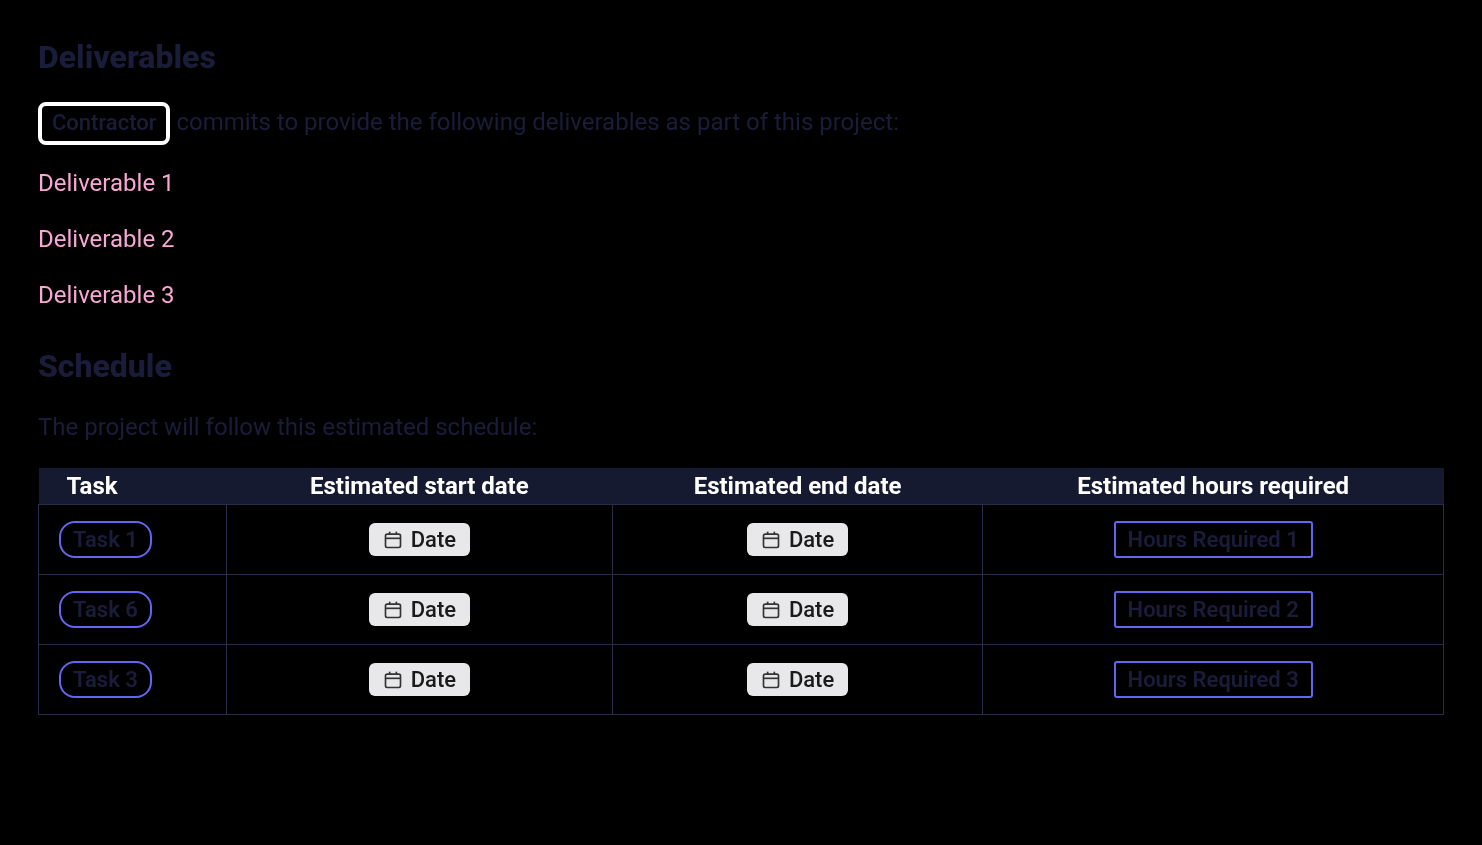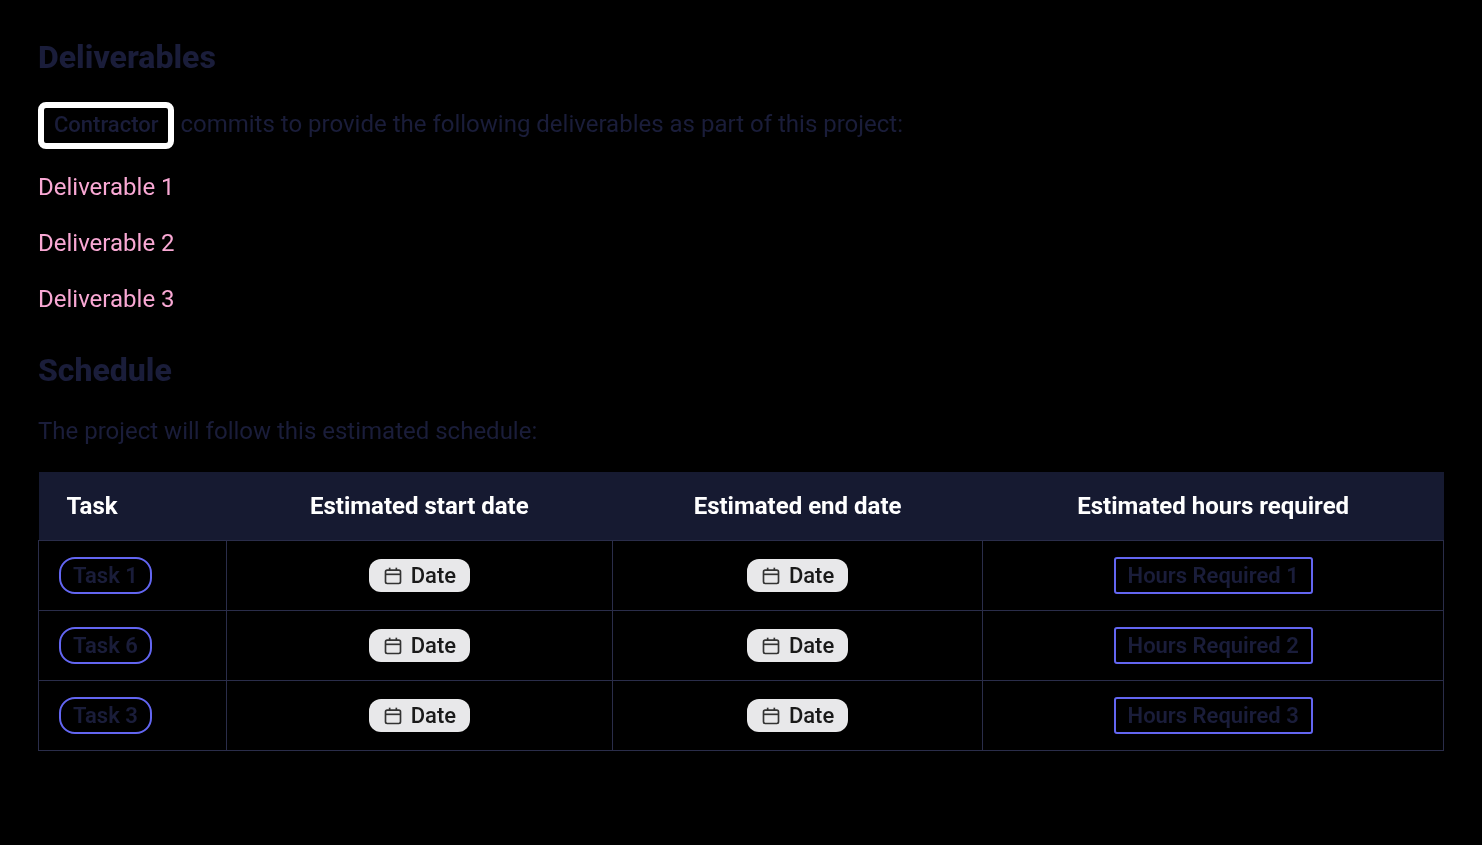--- a/index.html
+++ b/index.html
@@ -22,21 +22,21 @@
       margin-bottom: 26px;
     }
     .body-text {
       color: #1a1d3a;
       font-size: 24px;
       margin-bottom: 24px;
       line-height: 1.4;
     }
     .placeholder-chip {
       display: inline-block;
-      border: 6px solid #ffffff;
+      border: 4px solid #ffffff;
       border-radius: 8px;
       padding: 2px 10px;
       color: #1a1d3a;
       font-size: 22px;
       font-weight: 500;
       vertical-align: baseline;
     }
     .deliverable-item {
       color: #f9a8d4;
       font-size: 24px;
@@ -50,21 +50,21 @@
       border-collapse: collapse;
       margin-top: 4px;
     }
     thead tr {
       background: #161a31;
     }
     th {
       color: #fff;
       font-size: 24px;
       font-weight: 700;
-      padding: 20px 28px;
+      padding: 4px 28px;
       text-align: left;
     }
     th.center {
       text-align: center;
     }
     td {
       padding: 16px 20px;
       border: 1px solid #2a2d4a;
       text-align: center;
     }
@@ -87,21 +87,21 @@
       padding: 4px 12px;
       color: #1a1d3a;
       font-size: 22px;
       font-weight: 600;
     }
     .date-chip {
       display: inline-flex;
       align-items: center;
       gap: 8px;
       background: #e8e8ea;
-      border-radius: 12px;
+      border-radius: 6px;
       padding: 4px 14px;
       color: #1a1a1a;
       font-size: 22px;
       font-weight: 500;
     }
     .calendar-icon {
       width: 20px;
       height: 20px;
       flex-shrink: 0;
     }

